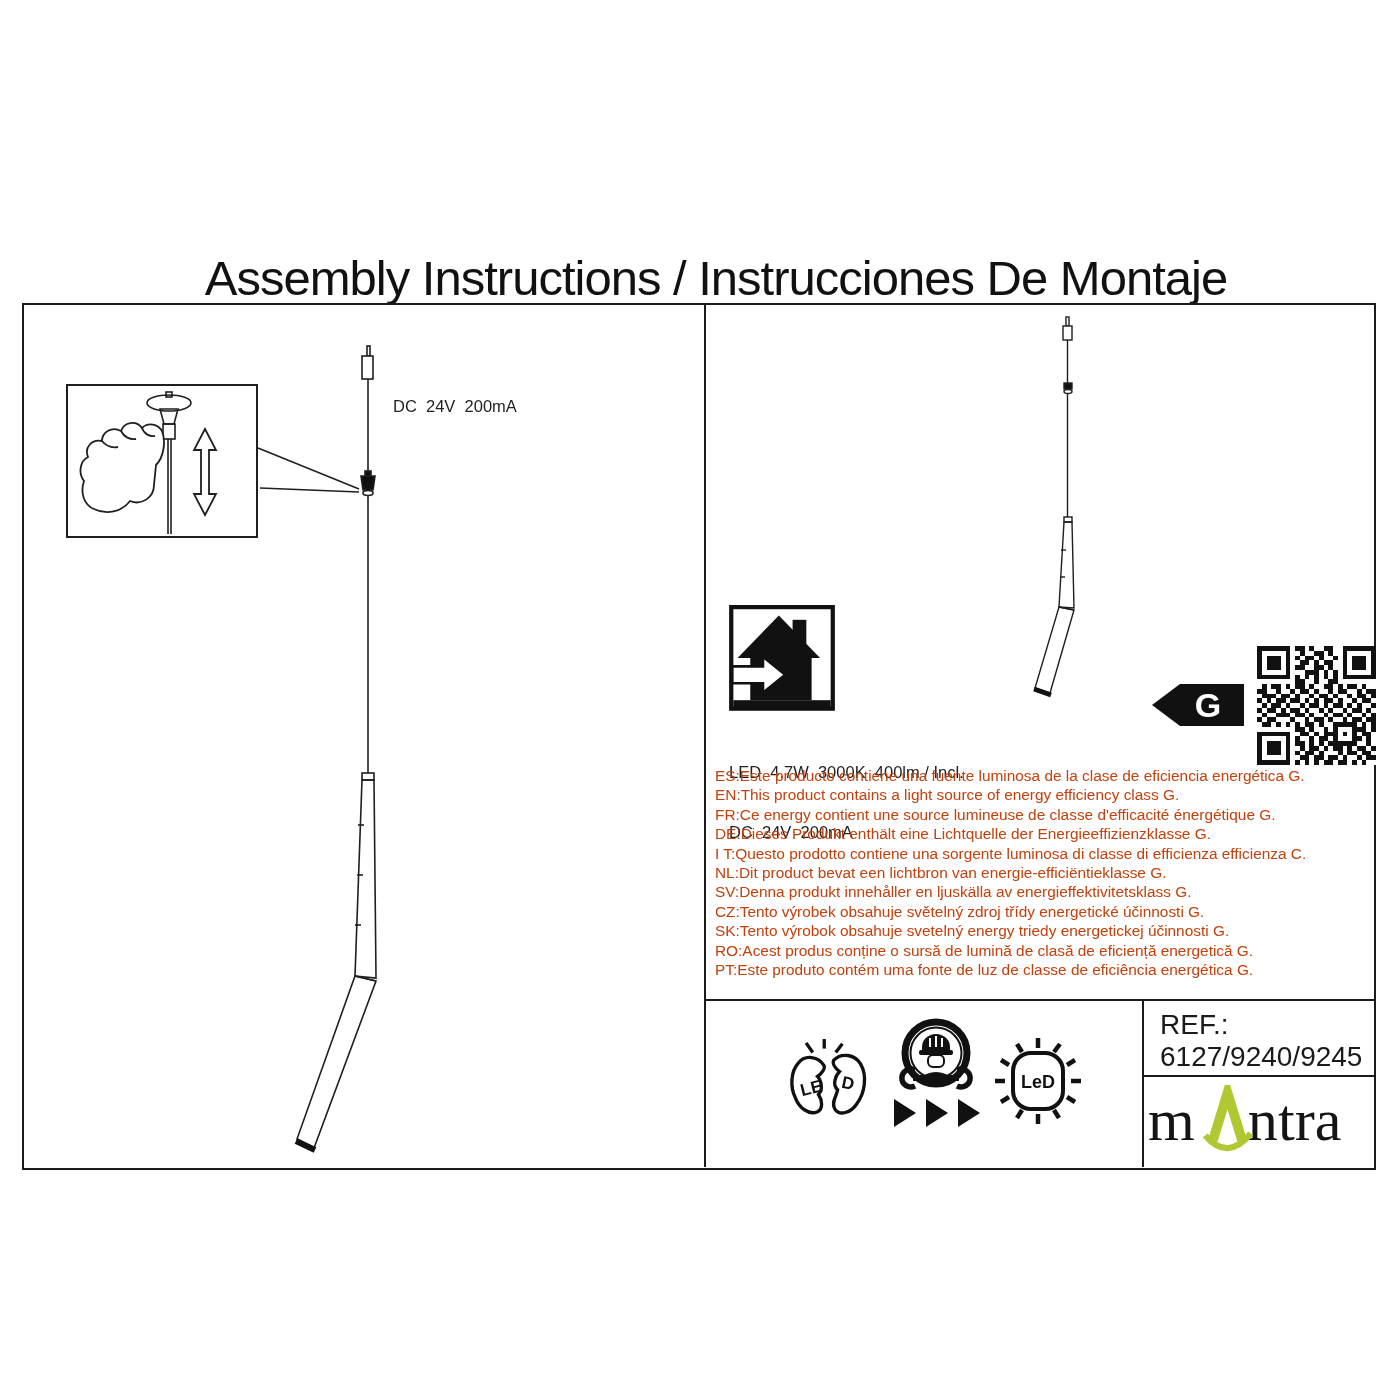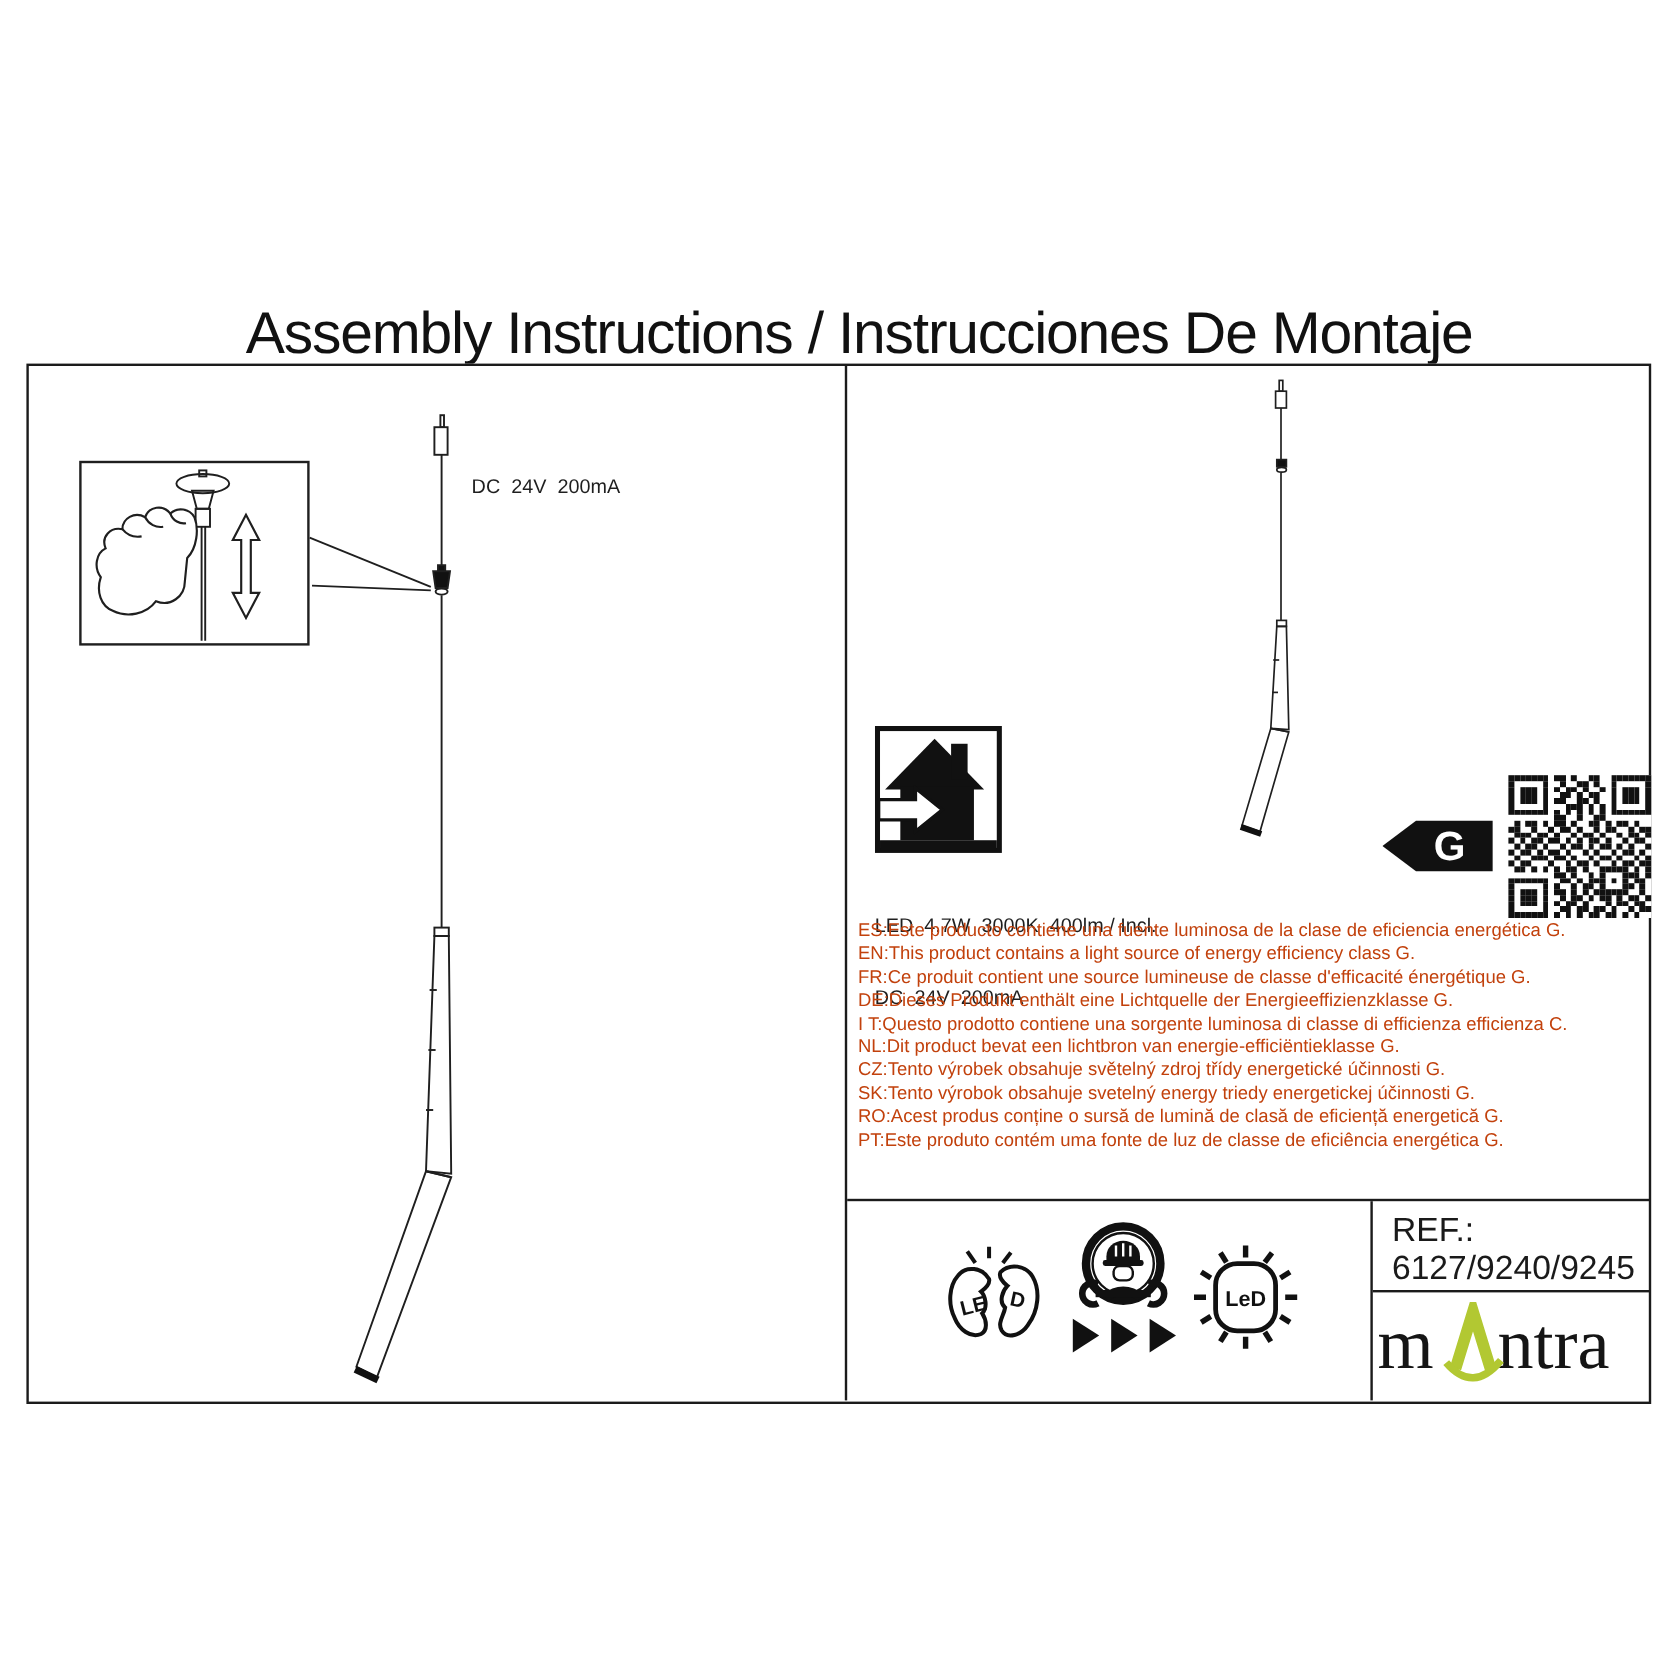--- a/index.html
+++ b/index.html
@@ -771,24 +771,25 @@
       </div>
 
     <div class="spec-block" data-name="spec-block">
       <div data-name="spec-led-line">LED  4.7W  3000K  400lm / Incl.</div>
       <div data-name="spec-dc-line">DC  24V  200mA</div>
     </div>
 
     <div class="lang-block" data-name="energy-class-statements">
         <div data-name="energy-class-line">ES:Este producto contiene una fuente luminosa de la clase de eficiencia energética G.</div>
         <div data-name="energy-class-line">EN:This product contains a light source of energy efficiency class G.</div>
-        <div data-name="energy-class-line">FR:Ce produit contient une source lumineuse de classe d'efficacité énergétique G.</div>
+        <div data-name="energy-class-line">FR:Ce energy contient une source lumineuse de classe d'efficacité énergétique G.</div>
         <div data-name="energy-class-line">DE:Dieses Produkt enthält eine Lichtquelle der Energieeffizienzklasse G.</div>
         <div data-name="energy-class-line">I T:Questo prodotto contiene una sorgente luminosa di classe di efficienza efficienza C.</div>
         <div data-name="energy-class-line">NL:Dit product bevat een lichtbron van energie-efficiëntieklasse G.</div>
+        <div data-name="energy-class-line">SV:Denna produkt innehåller en ljuskälla av energieffektivitetsklass G.</div>
         <div data-name="energy-class-line">CZ:Tento výrobek obsahuje světelný zdroj třídy energetické účinnosti G.</div>
         <div data-name="energy-class-line">SK:Tento výrobok obsahuje svetelný energy triedy energetickej účinnosti G.</div>
         <div data-name="energy-class-line">RO:Acest produs conține o sursă de lumină de clasă de eficiență energetică G.</div>
         <div data-name="energy-class-line">PT:Este produto contém uma fonte de luz de classe de eficiência energética G.</div>
       </div>
 
     <div class="hr-div" data-name="horizontal-divider"></div>
 
     <div class="bottom-row" data-name="bottom-row">
 

